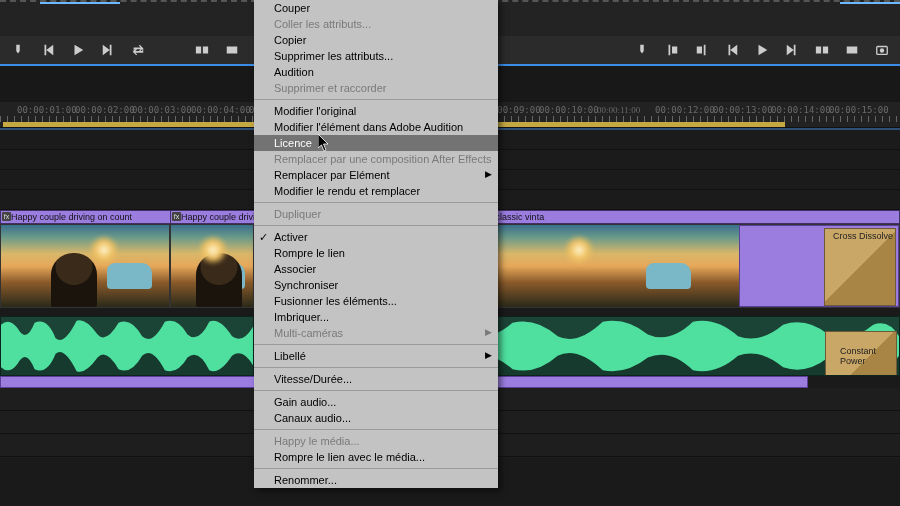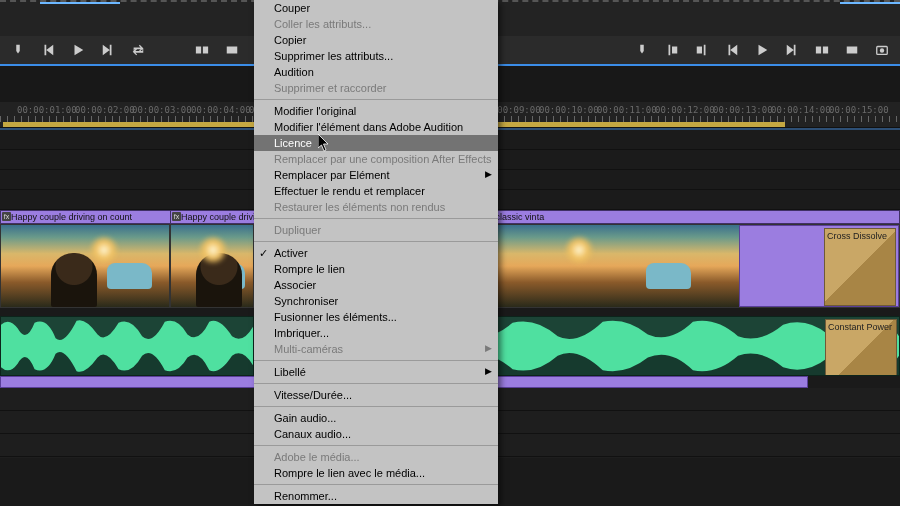--- a/index.html
+++ b/index.html
@@ -131,46 +131,47 @@
     background: #9b7de0;
     border: 1px solid #5a3f99;
   }
   .cross-dissolve {
     position: absolute; right: 2px; top: 2px;
     width: 72px; height: 78px;
     background: linear-gradient(135deg, #c9a766 0 50%, #a88545 50% 100%);
     border: 1px solid #6e5a38;
     font-size: 9px; color: #222;
     padding: 2px;
+    text-align: right;
   }
 
   
   .audio-track {
     height: 60px; position: relative; margin-top: 8px;
     display: flex;
   }
   .aud-clip {
     background: linear-gradient(180deg,#1c4436 0 50%, #163a2e 50% 100%);
     position: relative; border: 1px solid #0c241b;
     overflow: hidden;
   }
   .wave {
     position: absolute; left: 0; right: 0; height: 50%;
   }
   .wave.top { top: 0; }
   .wave.bot { bottom: 0; }
   .wave svg { width: 100%; height: 100%; display: block; }
 
   .cpower {
-    position: absolute; right: 2px; top: 2px;
+    position: absolute; right: 2px; top: 14px;
     width: 72px; height: 67px;
     background: linear-gradient(135deg, #c9a766 0 50%, #a88545 50% 100%);
     border: 1px solid #6e5a38;
     font-size: 9px; color: #222;
-    padding: 2px;
+    padding: 14px;
   }
 
   
   .ctx {
     position: absolute; top: 0; left: 254px;
     width: 244px;
     background: #c3c3c3;
     box-shadow: 3px 3px 6px rgba(0,0,0,0.5);
     z-index: 100;
     font-size: 11px;
@@ -321,21 +322,21 @@
 <span class="tc" style="left: 17px;">00:00:01:00</span>
     <span class="tc" style="left: 75px;">00:00:02:00</span>
     <span class="tc" style="left: 132px;">00:00:03:00</span>
     <span class="tc" style="left: 191px;">00:00:04:00</span>
     <span class="tc" style="left: 249px;">00:00:05:00</span>
     <span class="tc" style="left: 307px;">00:00:06:00</span>
     <span class="tc" style="left: 365px;">00:00:07:00</span>
     <span class="tc" style="left: 423px;">00:00:08:00</span>
     <span class="tc" style="left: 481px;">00:00:09:00</span>
     <span class="tc" style="left: 539px;">00:00:10:00</span>
-    <span class="tc" style="left: 597px;">00:00:11:00</span>
+    <span class="tc" style="left: 597px; font-family: Liberation Serif, serif;">00:00:11:00</span>
     <span class="tc" style="left: 655px;">00:00:12:00</span>
     <span class="tc" style="left: 713px;">00:00:13:00</span>
     <span class="tc" style="left: 771px;">00:00:14:00</span>
     <span class="tc" style="left: 829px; text-align: right;">00:00:15:00</span>
   </div>
 
 <div style="height:2px;background:#4aa1ff;opacity:.4"></div>
 
 <div class="track-area">
 
@@ -427,41 +428,40 @@
     <div class="mi">Copier</div>
     <div class="mi">Supprimer les attributs...</div>
     <div class="mi">Audition</div>
     <div class="mi disabled">Supprimer et raccorder</div>
     <div class="sep"></div>
     <div class="mi">Modifier l'original</div>
     <div class="mi">Modifier l'élément dans Adobe Audition</div>
     <div class="mi hover">Licence</div>
     <div class="mi disabled">Remplacer par une composition After Effects</div>
     <div class="mi">Remplacer par Elément<span class="submenu-arrow">▶</span></div>
-    <div class="mi">Effectuer le rendu et remplacer</div>
-    <div class="mi disabled">Restaurer les éléments non rendus</div>
+    <div class="mi">Modifier le rendu et remplacer</div>
     <div class="sep"></div>
     <div class="mi disabled">Dupliquer</div>
     <div class="sep"></div>
     <div class="mi">Activer<span class="check">✓</span></div>
     <div class="mi">Rompre le lien</div>
     <div class="mi">Associer</div>
     <div class="mi">Synchroniser</div>
     <div class="mi">Fusionner les éléments...</div>
     <div class="mi">Imbriquer...</div>
     <div class="mi disabled">Multi-caméras<span class="submenu-arrow">▶</span></div>
     <div class="sep"></div>
     <div class="mi">Libellé<span class="submenu-arrow">▶</span></div>
     <div class="sep"></div>
     <div class="mi">Vitesse/Durée...</div>
     <div class="sep"></div>
     <div class="mi">Gain audio...</div>
     <div class="mi">Canaux audio...</div>
     <div class="sep"></div>
-    <div class="mi disabled">Adobe le média...</div>
+    <div class="mi disabled">Happy le média...</div>
     <div class="mi">Rompre le lien avec le média...</div>
     <div class="sep"></div>
     <div class="mi">Renommer...</div>
   </div>
 
 <div class="cursor-ptr">
   <svg viewBox="0 0 12 18">
       <path d="M0 0 L0 14 L3.5 11 L6 17 L8 16 L5.5 10 L10 10 Z" fill="#000" stroke="#fff" stroke-width="0.8"></path>
     </svg>
 </div>

